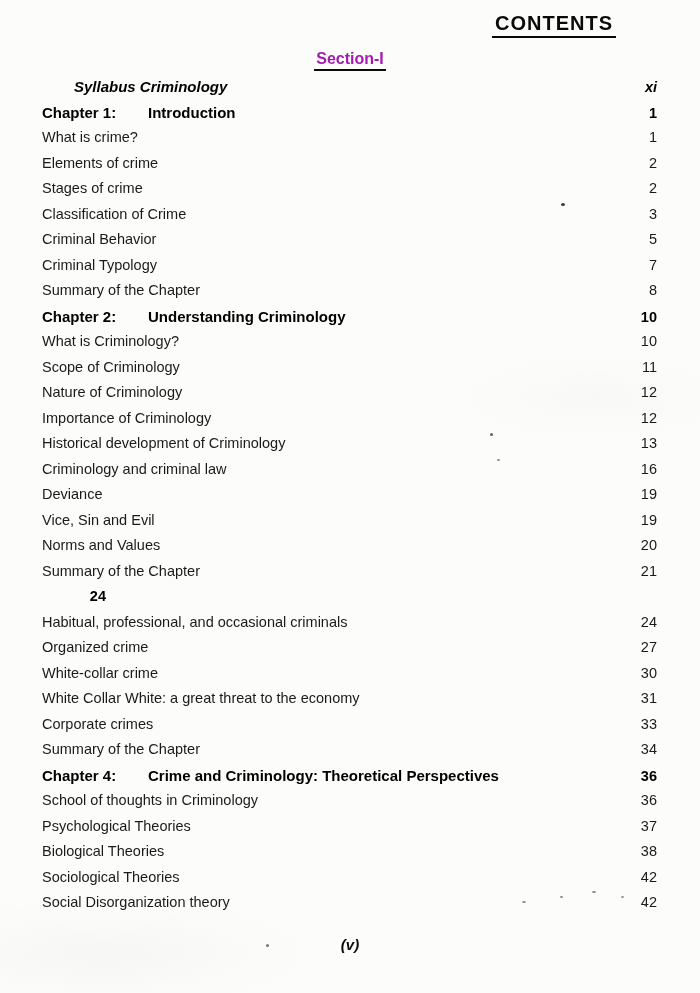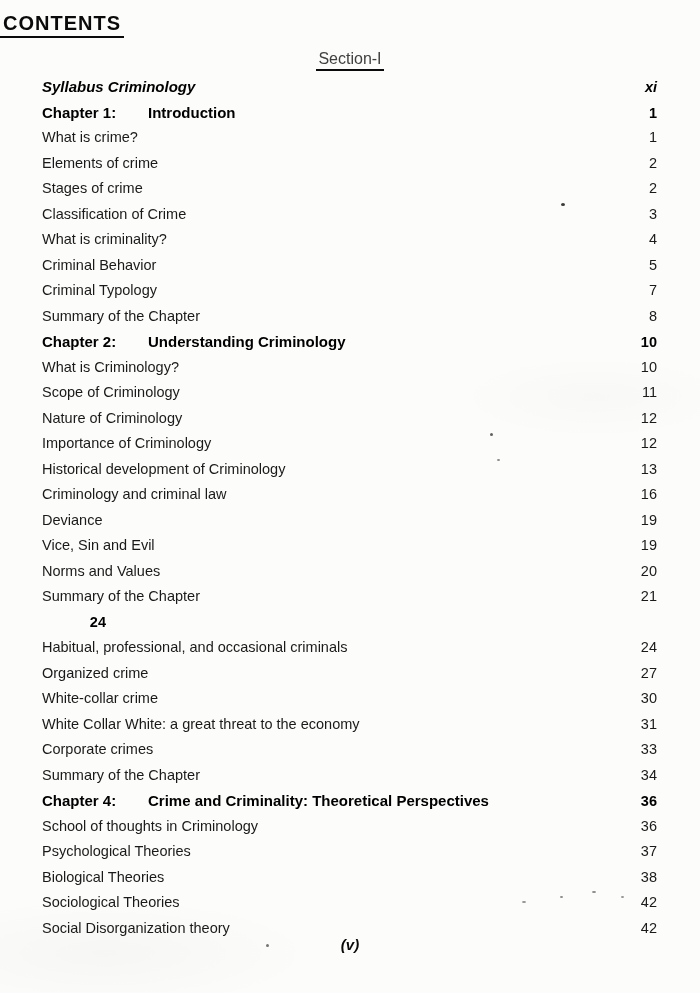--- a/index.html
+++ b/index.html
@@ -23,43 +23,43 @@
       radial-gradient(ellipse 300px 80px at 15% 96%, rgba(0,0,0,0.025), transparent 70%),
       radial-gradient(ellipse 200px 60px at 85% 40%, rgba(0,0,0,0.015), transparent 70%);
     pointer-events: none;
   }
 
   .header {
     position: absolute;
     top: 12px;
     left: 0;
     width: 616px;
-    text-align: left;
+    text-align: right;
   }
   .doc-title {
     display: inline-block;
     font-size: 20px;
     font-weight: 700;
     letter-spacing: 1px;
     color: #0a0a0a;
     border-bottom: 2.5px solid #0a0a0a;
     padding: 0 3px 1px 3px;
   }
   .section-heading-wrap {
     position: absolute;
     top: 50px;
     left: 0;
     width: 700px;
     text-align: center;
   }
   .section-heading {
     display: inline-block;
     font-size: 16px;
-    font-weight: 400;
-    color: #404040;
+    font-weight: 700;
+    color: #a21caf;
     border-bottom: 2px solid #0a0a0a;
     padding: 0 2px 1px 2px;
   }
 
   .toc {
     position: absolute;
     top: 74px;
     left: 42px;
     right: 43px;
   }
@@ -81,20 +81,21 @@
     margin-left: 40px;
   }
   .row.chapter { font-size: 15px; }
   .row.chapter .entry { font-weight: 700; color: #000; }
   .row.chapter .page-num { font-weight: 700; color: #000; }
   .row.syllabus .entry {
     font-weight: 700;
     font-style: italic;
     font-size: 15px;
     color: #000;
+    margin-left: 32px;
   }
   .row.syllabus .page-num {
     font-weight: 700;
     font-style: italic;
     color: #000;
   }
   .ch-label {
     display: inline-block;
     min-width: 106px;
   }
@@ -150,24 +151,20 @@
     </div>
     <div class="row item">
       <span class="entry">Stages of crime</span>
       <span class="page-num">2</span>
     </div>
     <div class="row item">
       <span class="entry">Classification of Crime</span>
       <span class="page-num">3</span>
     </div>
     <div class="row item">
-      <span class="entry">What is criminality?</span>
-      <span class="page-num">4</span>
-    </div>
-    <div class="row item">
       <span class="entry">Criminal Behavior</span>
       <span class="page-num">5</span>
     </div>
     <div class="row item">
       <span class="entry">Criminal Typology</span>
       <span class="page-num">7</span>
     </div>
     <div class="row item">
       <span class="entry">Summary of the Chapter</span>
       <span class="page-num">8</span>
@@ -237,21 +234,21 @@
     </div>
     <div class="row item">
       <span class="entry">Corporate crimes</span>
       <span class="page-num">33</span>
     </div>
     <div class="row item">
       <span class="entry">Summary of the Chapter</span>
       <span class="page-num">34</span>
     </div>
     <div class="row chapter">
-      <span class="entry"><span class="ch-label">Chapter 4:</span><span class="ch-title">Crime and Criminality: Theoretical Perspectives</span></span>
+      <span class="entry"><span class="ch-label">Chapter 4:</span><span class="ch-title">Crime and Criminology: Theoretical Perspectives</span></span>
       <span class="page-num">36</span>
     </div>
     <div class="row item">
       <span class="entry">School of thoughts in Criminology</span>
       <span class="page-num">36</span>
     </div>
     <div class="row item">
       <span class="entry">Psychological Theories</span>
       <span class="page-num">37</span>
     </div>

